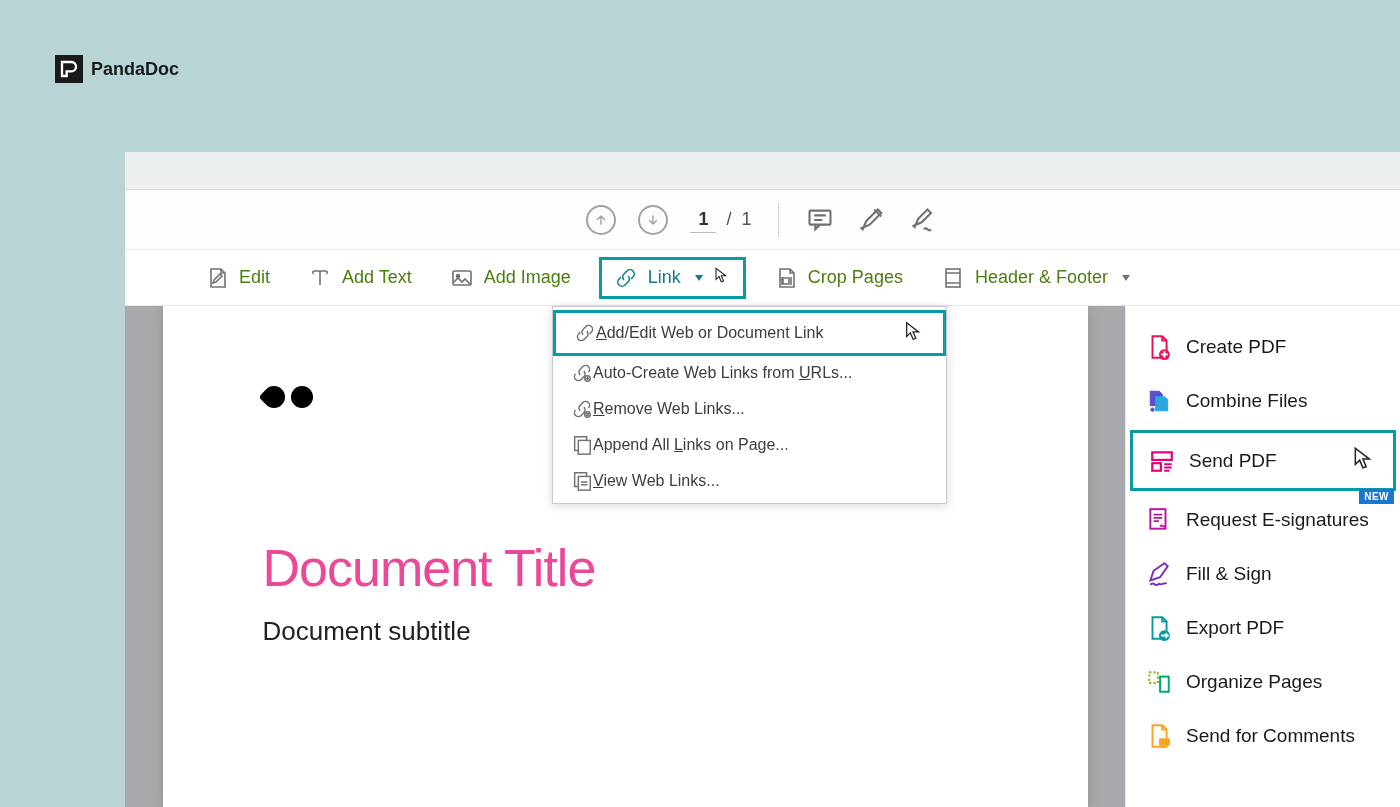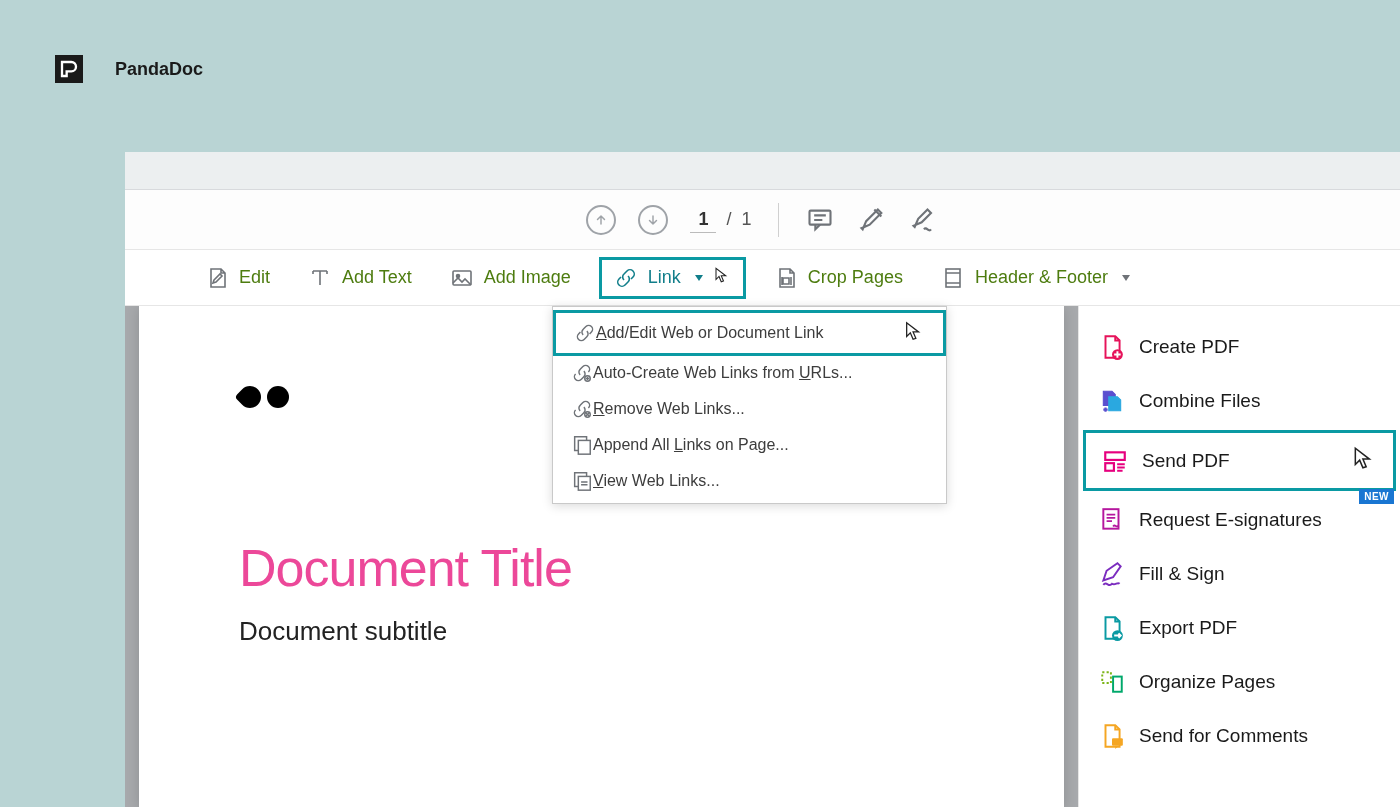--- a/index.html
+++ b/index.html
@@ -24,21 +24,20 @@
     height: 28px;
     background: #1a1a1a;
     display: flex;
     align-items: center;
     justify-content: center;
   }
   .brand-name {
     font-size: 18px;
     font-weight: 600;
     color: #1a1a1a;
-    margin-left: 24px;
   }
   .app-window {
     position: absolute;
     top: 152px;
     left: 125px;
     right: 0;
     bottom: 0;
     background: #fff;
     display: flex;
     flex-direction: column;
@@ -173,21 +172,21 @@
     background: #fff;
     padding: 80px 100px;
     box-shadow: 0 2px 12px rgba(0,0,0,.15);
   }
   .page-shapes { display: flex; gap: 6px; margin-bottom: 130px; }
   .shape-x { width: 22px; height: 22px; background: #000; border-radius: 50% 50% 50% 4px; transform: rotate(45deg); position: relative;}
   .shape-o { width: 22px; height: 22px; background: #000; border-radius: 50%; }
   .doc-title { font-size: 52px; font-weight: 400; color: #ec4899; margin-bottom: 18px; letter-spacing: -1px;}
   .doc-subtitle { font-size: 26px; color: #222; }
   .sidebar {
-    width: 322px;
+    width: 275px;
     background: #fff;
     border-left: 1px solid #e6e6e6;
     padding: 14px 0;
     display: flex;
     flex-direction: column;
     position: relative;
   }
   .side-item {
     display: flex;
     align-items: center;

